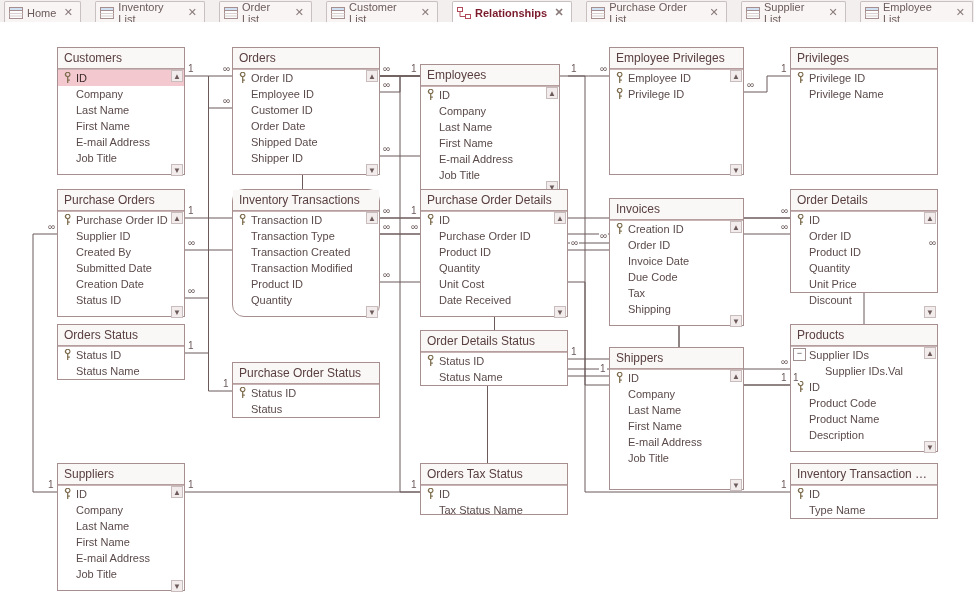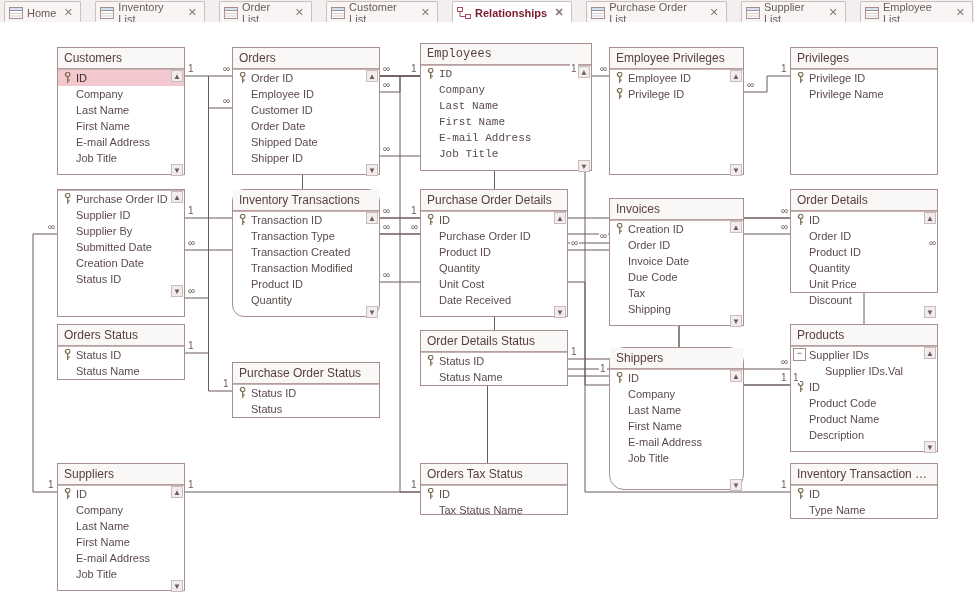--- a/index.html
+++ b/index.html
@@ -309,37 +309,38 @@
         <div class="row">
           <span>Job Title</span>
         </div>
         <div class="scroll-bar" style="top: 0px;">
           <div class="sb-btn sb-up">▲</div>
           <div class="sb-btn sb-down">▼</div>
         </div>
       </div>
     </div>
     <div class="table-box" id="tbl-purchase_orders" style="left: 57px; top: 167px; width: 128px; height: 128px;">
+      <div class="title" style="height: 14px;">Purchase Orders</div>
       <div class="sep"></div>
       <div class="body" style="height: 106px;">
         <div class="row">
           <span class="key"><svg width="10" height="12" viewBox="0 0 10 12">
               <g transform="rotate(45 5 6)">
                 <circle cx="3" cy="3" r="2.2" fill="none" stroke="#7a6a4a" stroke-width="1.2"></circle>
                 <line x1="4.5" y1="4.5" x2="9" y2="9" stroke="#7a6a4a" stroke-width="1.2"></line>
                 <line x1="7" y1="7" x2="8.5" y2="5.5" stroke="#7a6a4a" stroke-width="1.2"></line>
               </g>
             </svg></span>
           <span>Purchase Order ID</span>
         </div>
         <div class="row">
           <span>Supplier ID</span>
         </div>
         <div class="row">
-          <span>Supplier By</span>
+          <span>Created By</span>
         </div>
         <div class="row">
           <span>Submitted Date</span>
         </div>
         <div class="row">
           <span>Creation Date</span>
         </div>
         <div class="row">
           <span>Status ID</span>
         </div>
@@ -485,21 +486,21 @@
                 <line x1="7" y1="7" x2="8.5" y2="5.5" stroke="#7a6a4a" stroke-width="1.2"></line>
               </g>
             </svg></span>
           <span>Status ID</span>
         </div>
         <div class="row">
           <span>Status</span>
         </div>
       </div>
     </div>
-    <div class="table-box" id="tbl-employees" style="left: 420px; top: 21px; width: 172px; height: 128px; font-family: Liberation Mono, monospace;">
+    <div class="table-box" id="tbl-employees" style="left: 420px; top: 42px; width: 140px; height: 128px;">
       <div class="title" style="height: 14px;">Employees</div>
       <div class="sep"></div>
       <div class="body" style="height: 106px;">
         <div class="row">
           <span class="key"><svg width="10" height="12" viewBox="0 0 10 12">
               <g transform="rotate(45 5 6)">
                 <circle cx="3" cy="3" r="2.2" fill="none" stroke="#7a6a4a" stroke-width="1.2"></circle>
                 <line x1="4.5" y1="4.5" x2="9" y2="9" stroke="#7a6a4a" stroke-width="1.2"></line>
                 <line x1="7" y1="7" x2="8.5" y2="5.5" stroke="#7a6a4a" stroke-width="1.2"></line>
               </g>
@@ -658,21 +659,21 @@
         </div>
         <div class="row">
           <span>Shipping</span>
         </div>
         <div class="scroll-bar" style="top: 0px;">
           <div class="sb-btn sb-up">▲</div>
           <div class="sb-btn sb-down">▼</div>
         </div>
       </div>
     </div>
-    <div class="table-box" id="tbl-shippers" style="left: 609px; top: 325px; width: 135px; height: 143px; border-radius: 15px;">
+    <div class="table-box" id="tbl-shippers" style="left: 609px; top: 325px; width: 135px; height: 143px;">
       <div class="title" style="height: 14px;">Shippers</div>
       <div class="sep"></div>
       <div class="body" style="height: 121px;">
         <div class="row">
           <span class="key"><svg width="10" height="12" viewBox="0 0 10 12">
               <g transform="rotate(45 5 6)">
                 <circle cx="3" cy="3" r="2.2" fill="none" stroke="#7a6a4a" stroke-width="1.2"></circle>
                 <line x1="4.5" y1="4.5" x2="9" y2="9" stroke="#7a6a4a" stroke-width="1.2"></line>
                 <line x1="7" y1="7" x2="8.5" y2="5.5" stroke="#7a6a4a" stroke-width="1.2"></line>
               </g>

